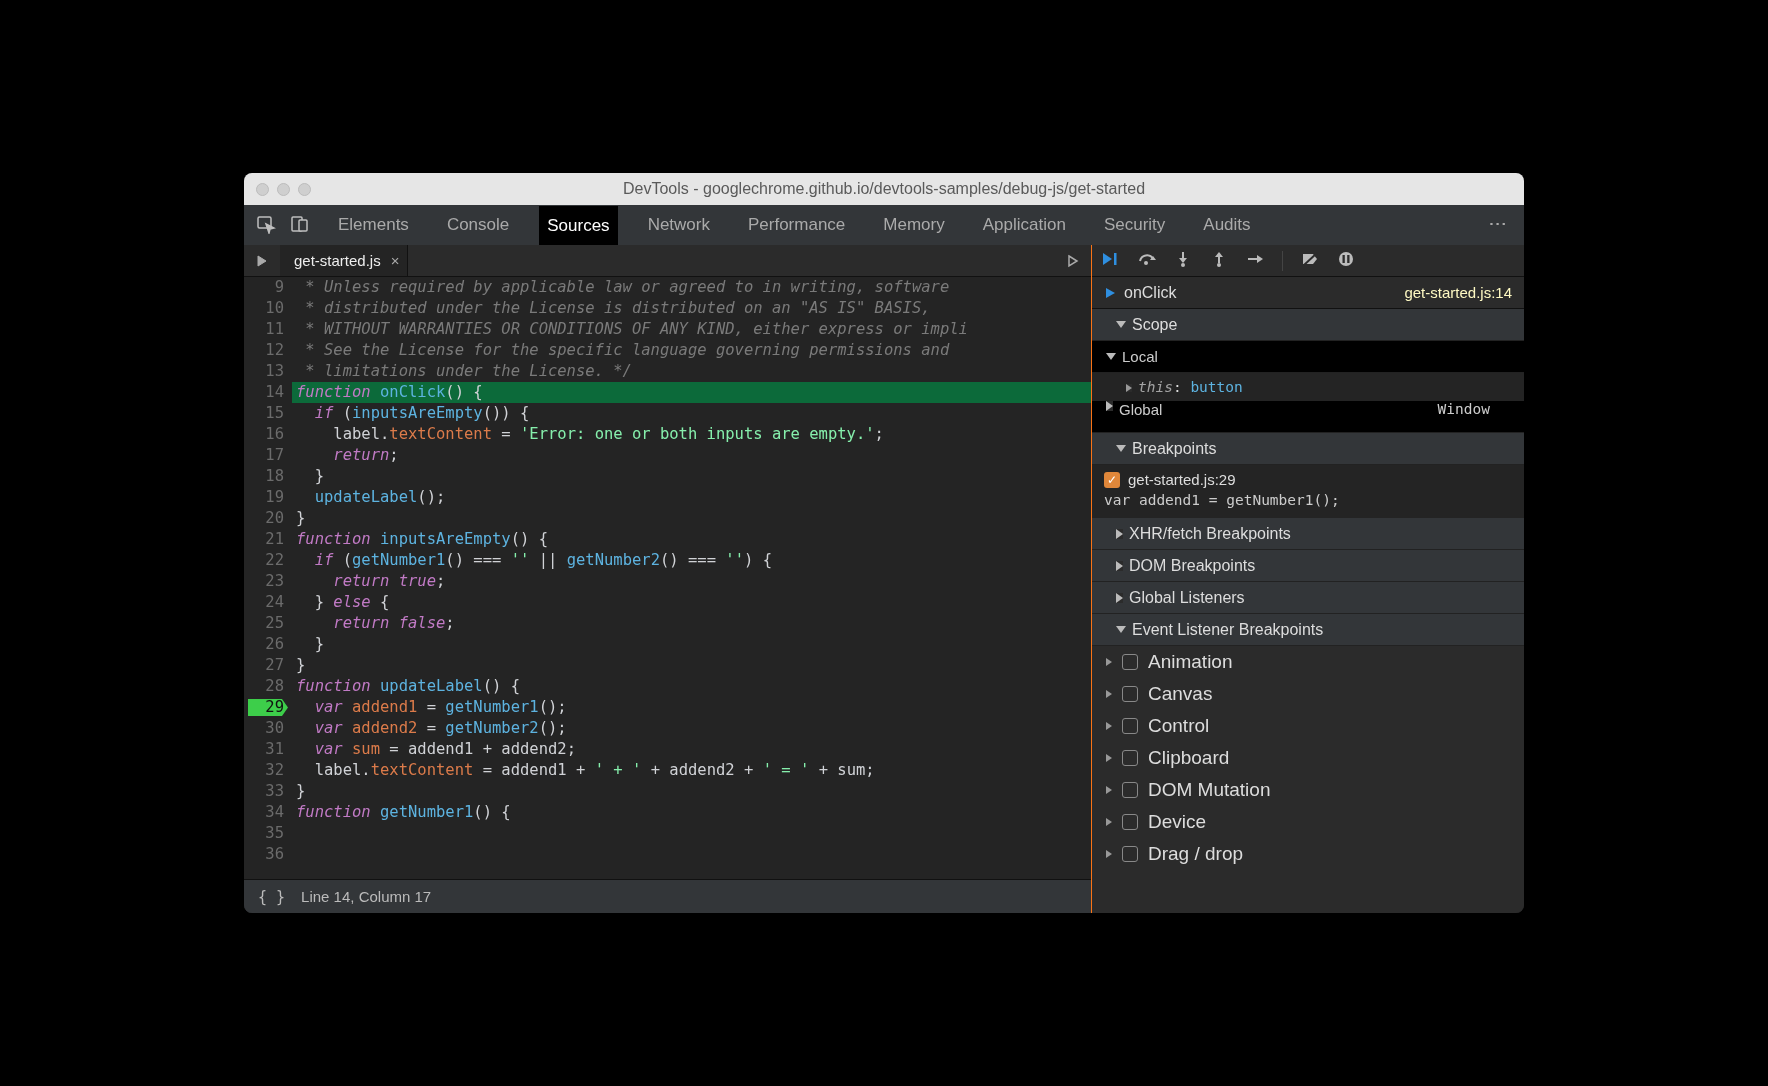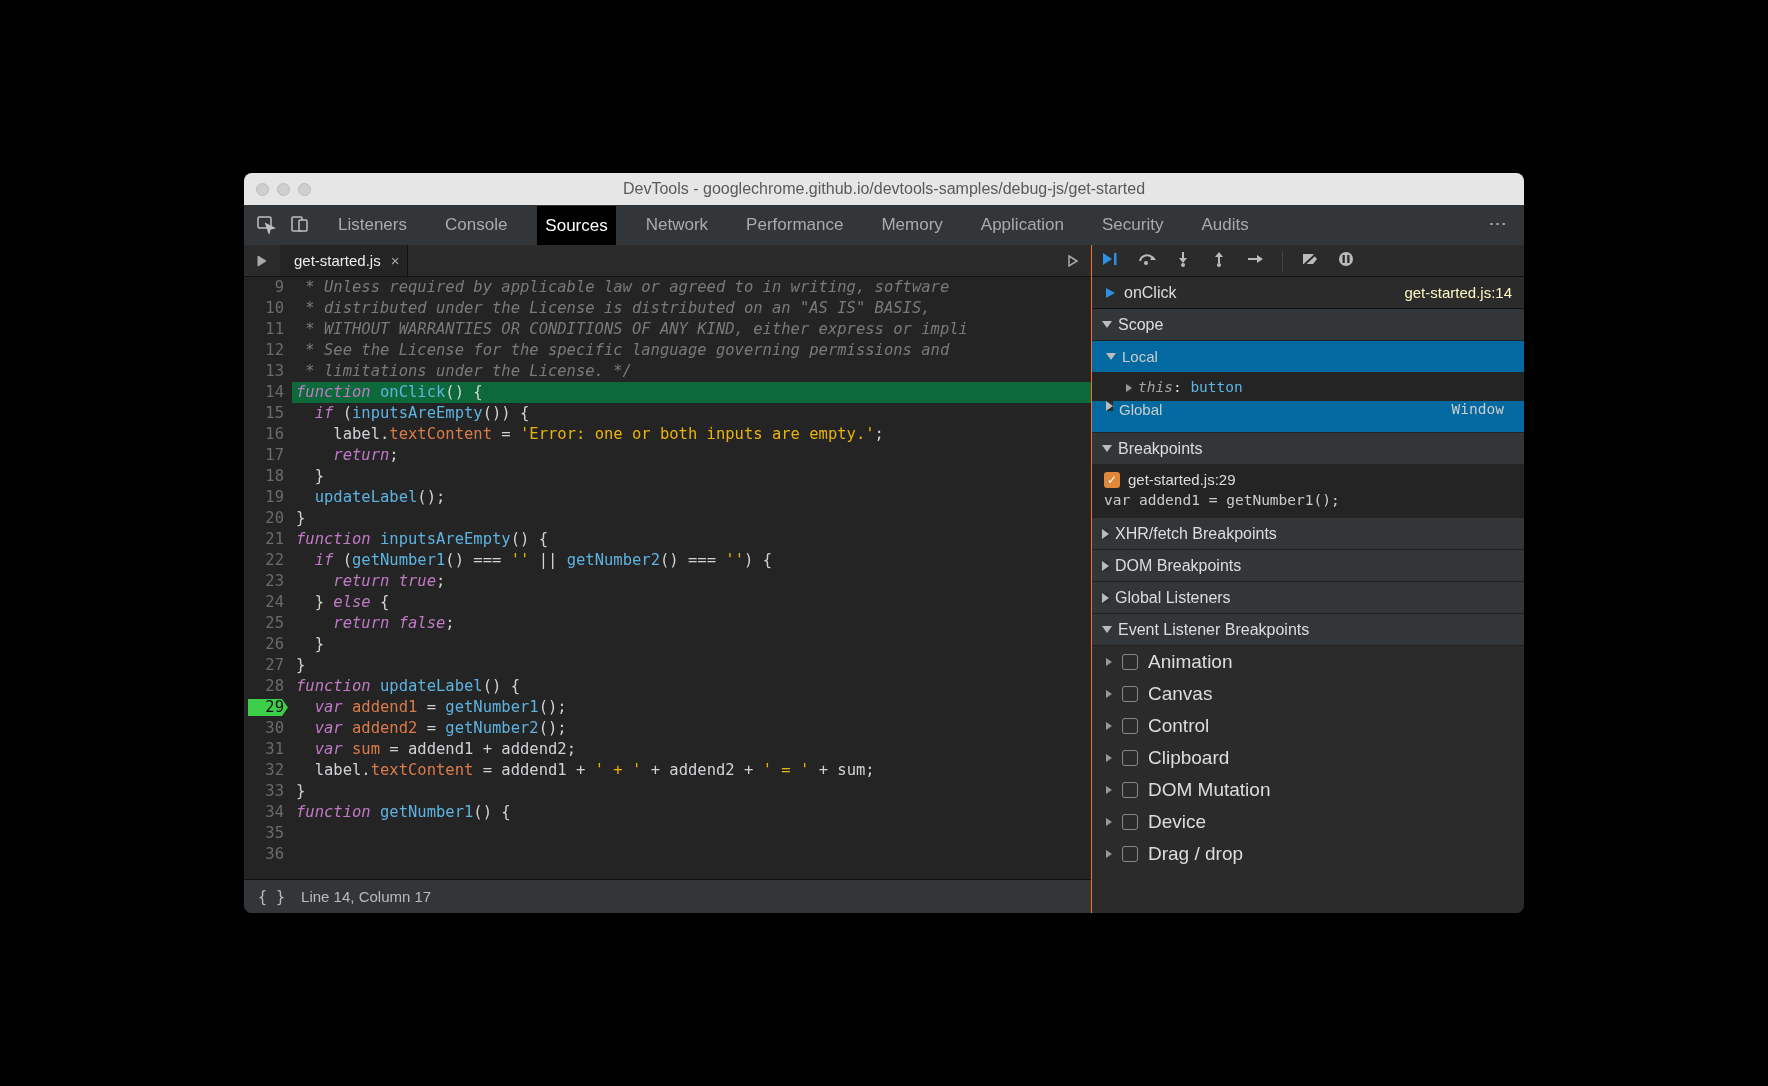--- a/index.html
+++ b/index.html
@@ -159,21 +159,21 @@
     content: ""; position: absolute;
     left: 4px; top: 2px; width: 40px; height: 17px;
     background: #3dce4a;
     clip-path: polygon(0 0, 85% 0, 100% 50%, 85% 100%, 0 100%);
   }
   .gline.bp span { position: relative; z-index: 1; color:#111; font-weight:500;margin-left:21px;}
   .tok-c   { color: #7a7a7a; font-style: italic; }
   .tok-kw  { color: #c17ac5; font-style: italic; }
   .tok-fn  { color: #5db3e0; }
   .tok-id  { color: #dc7b4a; }
-  .tok-str { color: #eab308; }
+  .tok-str { color: #86efac; }
   .tok-bool{ color: #c17ac5; font-style: italic;}
   
   .statusbar {
     height: 34px; background: #333639;
     display: flex; align-items: center;
     color: #bbb; font-size: 15px;
     gap: 16px; padding: 0 14px;
     border-top: 1px solid #111;
     flex-shrink: 0;
   }
@@ -198,26 +198,26 @@
     padding: 0 12px; gap: 8px;
     border-bottom: 1px solid #111;
     flex-shrink: 0;
     font-size: 16px;
   }
   .callstack .loc { margin-left: auto; color: #fef9c3; font-size: 15px; }
   .callstack svg { width:12px; height:12px; fill:#2f8fe0;}
   .section-hdr {
     height: 32px; display: flex; align-items: center;
     background: #333639; color: #ddd;
-    padding: 0 10px; gap: 6px;
+    padding: 0 24px; gap: 6px;
     border-bottom: 1px solid #222;
     font-size: 16px;
     cursor: pointer;
   }
-  .section-hdr.sub { background: #0369a1; color: #ccc; padding-left: 14px; font-size:15px;}
+  .section-hdr.sub { background: #000000; color: #ccc; padding-left: 14px; font-size:15px;}
   .tri { display:inline-block; width:0;height:0; border-style:solid;}
   .tri.down { border-width: 7px 5px 0 5px; border-color: #bbb transparent transparent transparent;}
   .tri.right { border-width: 5px 0 5px 7px; border-color: transparent transparent transparent #bbb;}
   .scope-body {
     background: #242424; padding: 4px 0;
     font-family: Menlo, monospace; font-size: 14.5px;
   }
   .scope-row { padding: 2px 0 2px 34px; color:#ddd;}
   .scope-row .k { color:#a3a3a3; font-style:italic;}
   .scope-row .v { color:#5db3e0;}
@@ -273,21 +273,21 @@
           </svg>
       </span>
       <span>
         <svg viewBox="0 0 20 20">
             <rect x="2" y="3" width="10" height="14" rx="1"></rect>
             <rect x="9" y="6" width="8" height="11" rx="1" fill="#333639" stroke="#bfbfbf"></rect>
           </svg>
       </span>
     </div>
     <div class="tabs" id="main-tabs">
-        <div class="tab">Listeners</div>
+        <div class="tab">Elements</div>
         <div class="tab">Console</div>
         <div class="tab active">Sources</div>
         <div class="tab">Network</div>
         <div class="tab">Performance</div>
         <div class="tab">Memory</div>
         <div class="tab">Application</div>
         <div class="tab">Security</div>
         <div class="tab">Audits</div>
       </div>
     <div class="spacer"></div>

